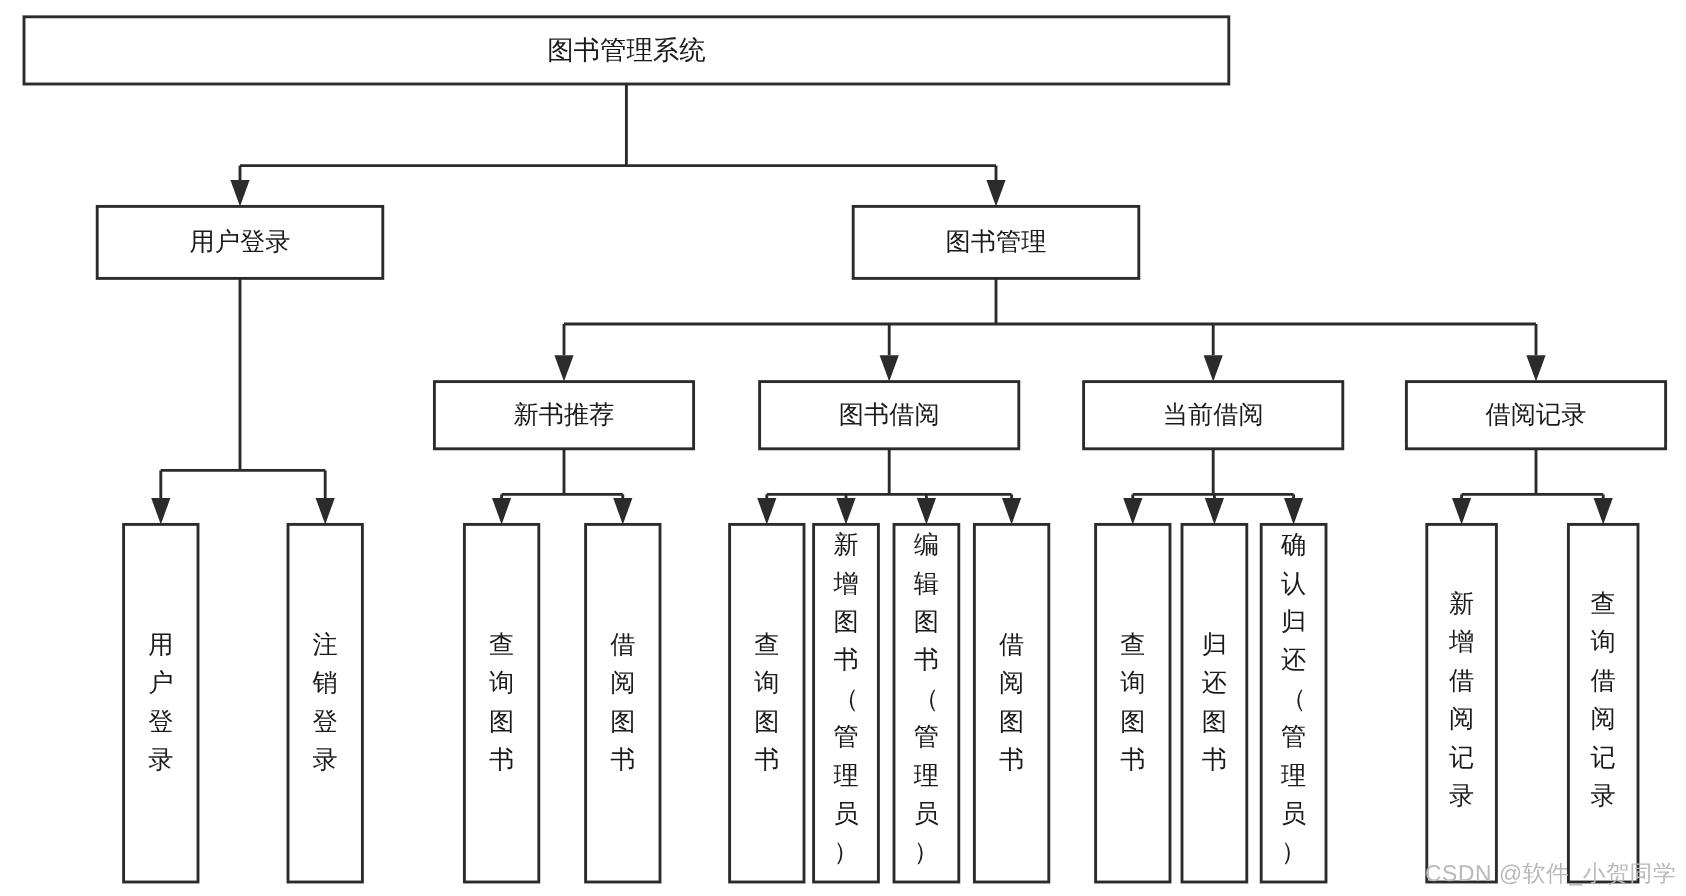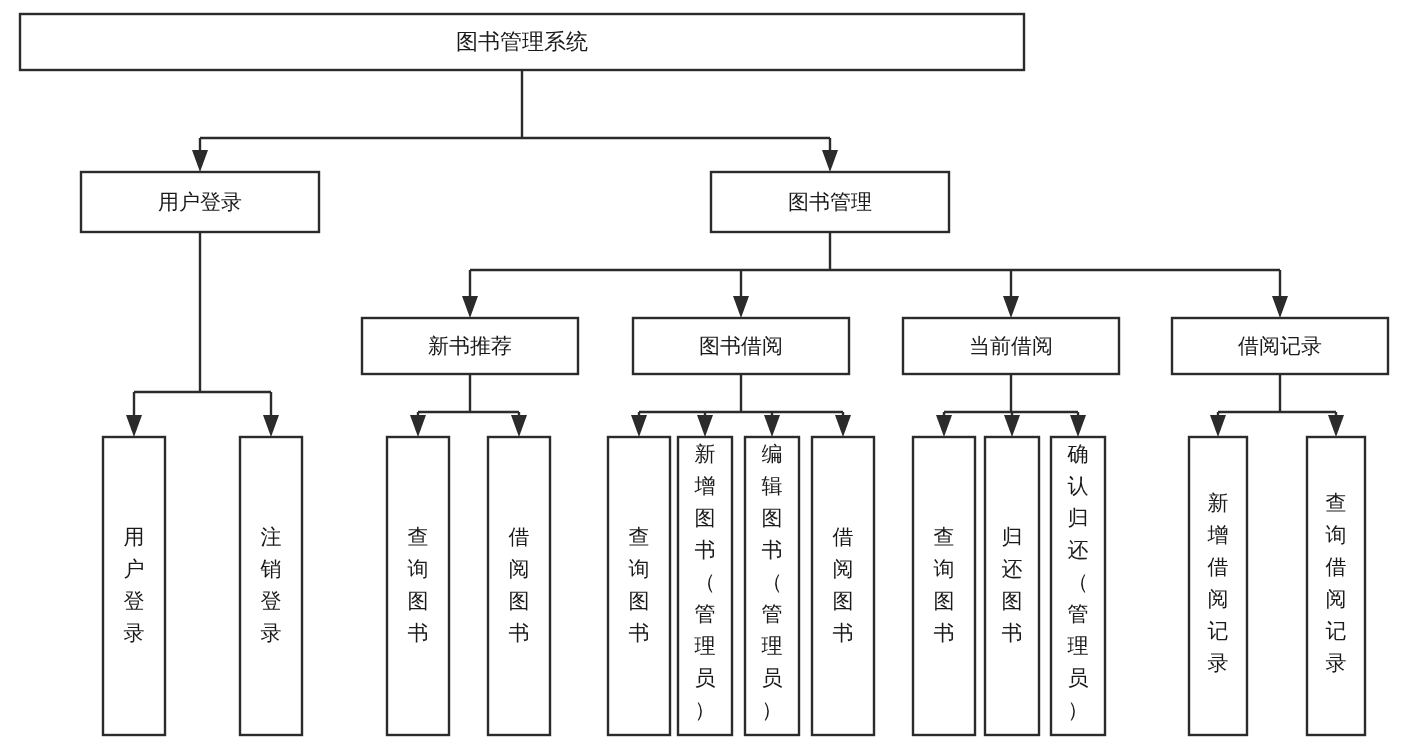--- a/index.html
+++ b/index.html
@@ -258,13 +258,14 @@
           <rect x="1307" y="437" width="58" height="298" class="node-box"></rect>
           <text x="1336" y="510" class="leaf-label">查</text>
           <text x="1336" y="542" class="leaf-label">询</text>
           <text x="1336" y="574" class="leaf-label">借</text>
           <text x="1336" y="606" class="leaf-label">阅</text>
           <text x="1336" y="638" class="leaf-label">记</text>
           <text x="1336" y="670" class="leaf-label">录</text>
         </g>
       </g>
   </svg>
+  <div class="watermark">CSDN @软件_小贺同学</div>
 </div>
 
 </body></html>

